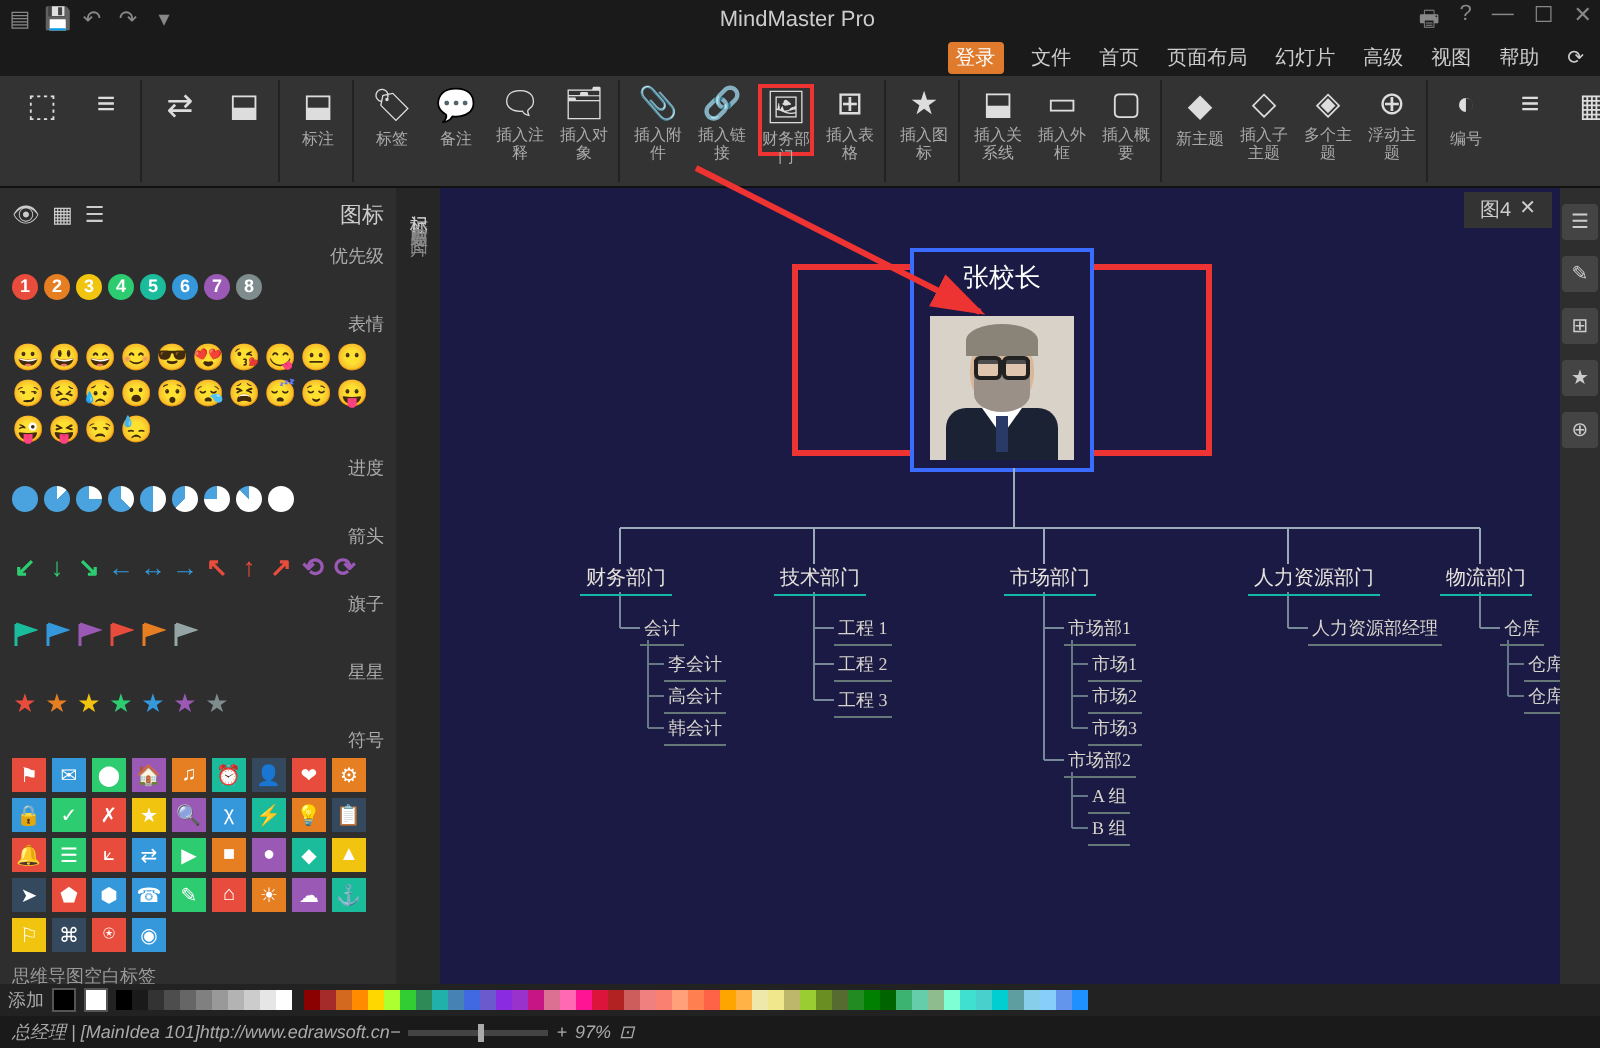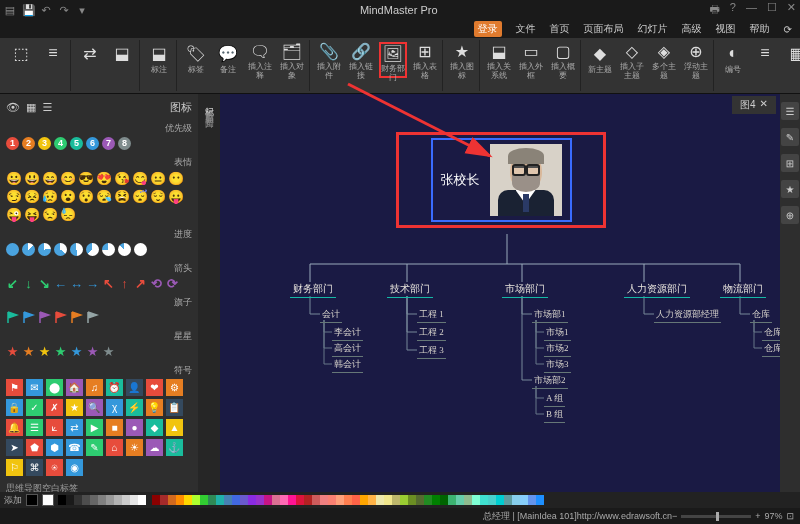--- a/index.html
+++ b/index.html
@@ -46,21 +46,21 @@
 .square { width:17px; height:17px; display:flex; align-items:center; justify-content:center; color:#fff; font-size:10px; }
 .nums .dot { color:#fff; font-size:9px; line-height:13px; text-align:center; font-weight:bold; }
 
 
 .canvas-wrap { flex:1; background:#1a1a44; position:relative; overflow:hidden; }
 .canvas-tabs { position:absolute; top:2px; right:4px; display:flex; gap:4px; background:#333; padding:2px 8px; font-size:10px; z-index:5;}
 .canvas { position:absolute; inset:20px 6px 6px 6px; background:#1a1a44; }
 
 
 .rootbox { position:absolute; left:170px; top:18px; width:210px; height:96px; border:3px solid #e33; background:#1a1a44; display:flex; align-items:center; justify-content:center; gap:8px; }
-.rootbox .inner { border:2px solid #3a6cff; padding:4px 8px; display:flex; align-items:center; gap:10px; background:#1a1a44; }
+.rootbox .inner { border:2px solid #3a6cff; padding:4px 8px; display:flex; align-items:center; gap:10px; background:#1a1a44;flex-direction:column; }
 .rootbox .photo { width:72px; height:72px; background:#d8d2c8; position:relative; overflow:hidden; }
 .rootbox .photo .head { position:absolute; left:20px; top:8px; width:32px; height:38px; background:#d9b89a; border-radius:50% 50% 45% 45%; }
 .rootbox .photo .hair { position:absolute; left:18px; top:4px; width:36px; height:16px; background:#8a8378; border-radius:50% 50% 0 0; }
 .rootbox .photo .beard { position:absolute; left:22px; top:30px; width:28px; height:18px; background:#9a9088; border-radius:0 0 50% 50%; }
 .rootbox .photo .glasses { position:absolute; left:22px; top:22px; width:28px; height:8px; border-top:2px solid #222; }
 .rootbox .photo .glasses::before,.rootbox .photo .glasses::after { content:""; position:absolute; top:-4px; width:10px; height:8px; border:2px solid #222; border-radius:3px; background:rgba(255,255,255,.2); }
 .rootbox .photo .glasses::before { left:0; } .rootbox .photo .glasses::after { right:0; }
 .rootbox .photo .suit { position:absolute; left:8px; top:46px; width:56px; height:30px; background:#1a2233; border-radius:10px 10px 0 0; }
 .rootbox .photo .collar { position:absolute; left:26px; top:46px; width:20px; height:14px; background:#fff; clip-path:polygon(0 0,100% 0,50% 100%); }
 .rootbox .photo .tie { position:absolute; left:33px; top:50px; width:6px; height:18px; background:#2a3a66; }
@@ -73,21 +73,21 @@
 .tree { position:absolute; left:6px; top:120px; right:6px; bottom:6px; }
 .tree svg { position:absolute; inset:0; width:100%; height:100%; }
 .node { position:absolute; color:#e8e4dd; font-size:10px; font-family:"KaiTi",cursive; white-space:nowrap; border-bottom:1px solid #14b8a6; padding:0 3px 1px; }
 .subnode { position:absolute; color:#d8d4cc; font-size:9px; font-family:"KaiTi",cursive; white-space:nowrap; border-bottom:1px solid #677; padding:0 2px 1px; }
 
 
 .rightstrip { width:20px; background:#2e2e2e; display:flex; flex-direction:column; align-items:center; gap:8px; padding-top:8px; }
 .rightstrip .tab { width:18px; height:18px; background:#444; border-radius:2px; font-size:10px; color:#ccc; display:flex; align-items:center; justify-content:center; }
 
 
-.status { height:16px; background:#1a1a1a; display:flex; align-items:center; justify-content:flex-end; padding:0 6px; font-size:9px; color:#aaa; }
+.status { height:16px; background:#1a1a1a; display:flex; align-items:center; justify-content:flex-start; padding:0 6px; font-size:9px; color:#aaa;font-style:italic; }
 .status .zoom { display:flex; align-items:center; gap:4px; }
 .status .zoom .track { width:70px; height:3px; background:#444; position:relative; }
 .status .zoom .track::after { content:""; position:absolute; left:35px; top:-3px; width:3px; height:9px; background:#aaa; }
 
 
 .colorstrip { height:16px; background:#222; display:flex; align-items:center; padding:0 4px; gap:0; }
 .colorstrip .lbl { font-size:9px; color:#aaa; margin-right:4px; }
 .colorstrip .sw { width:8px; height:10px; }
 .colorstrip .big { width:12px; height:12px; border:1px solid #555; margin-right:4px; }
 

